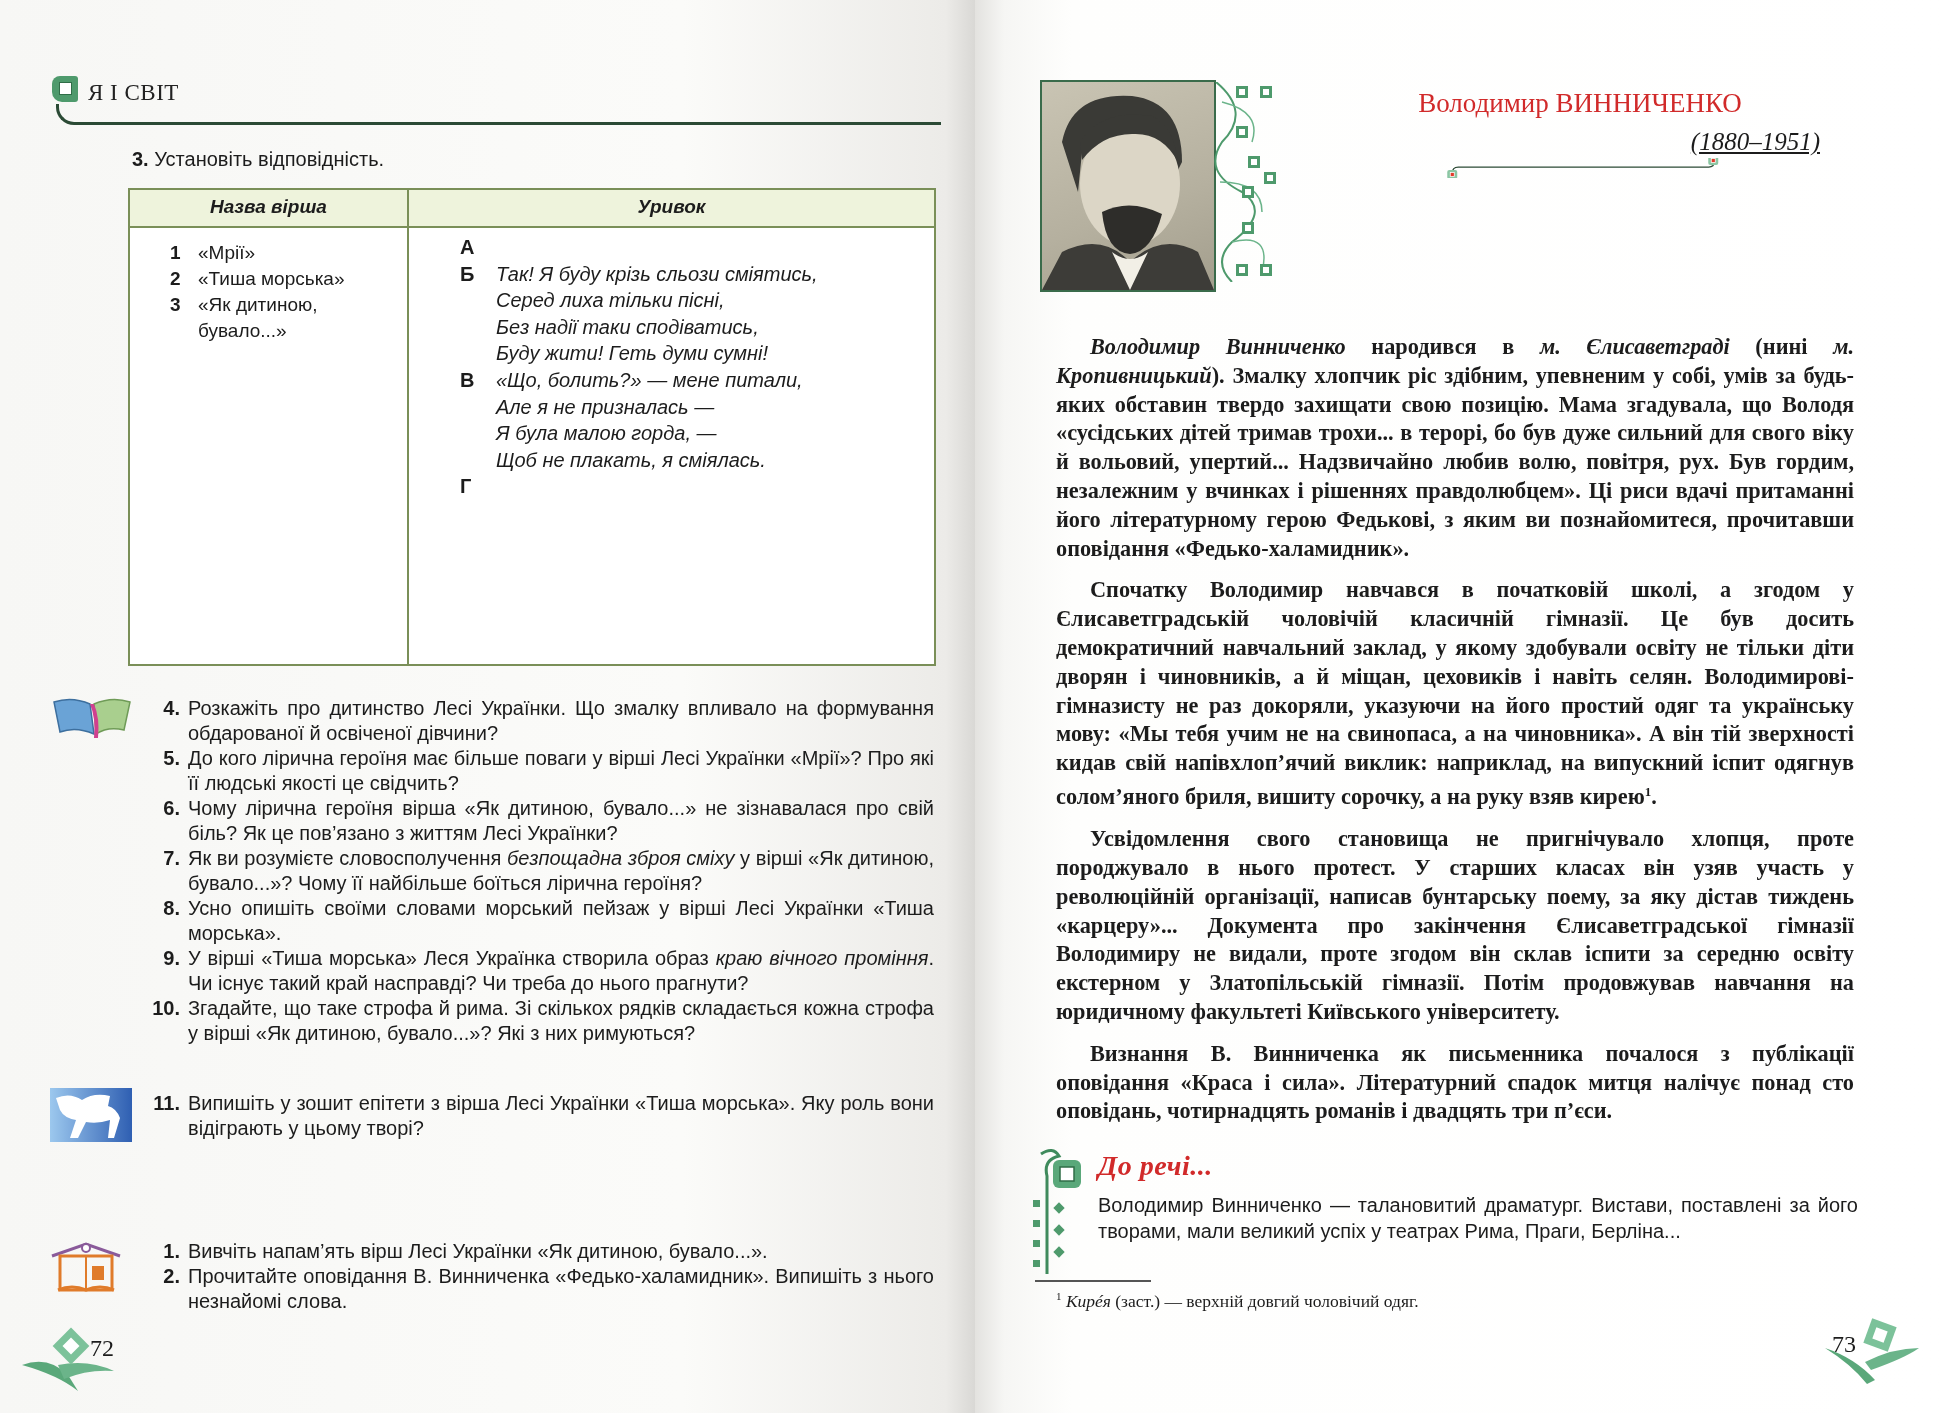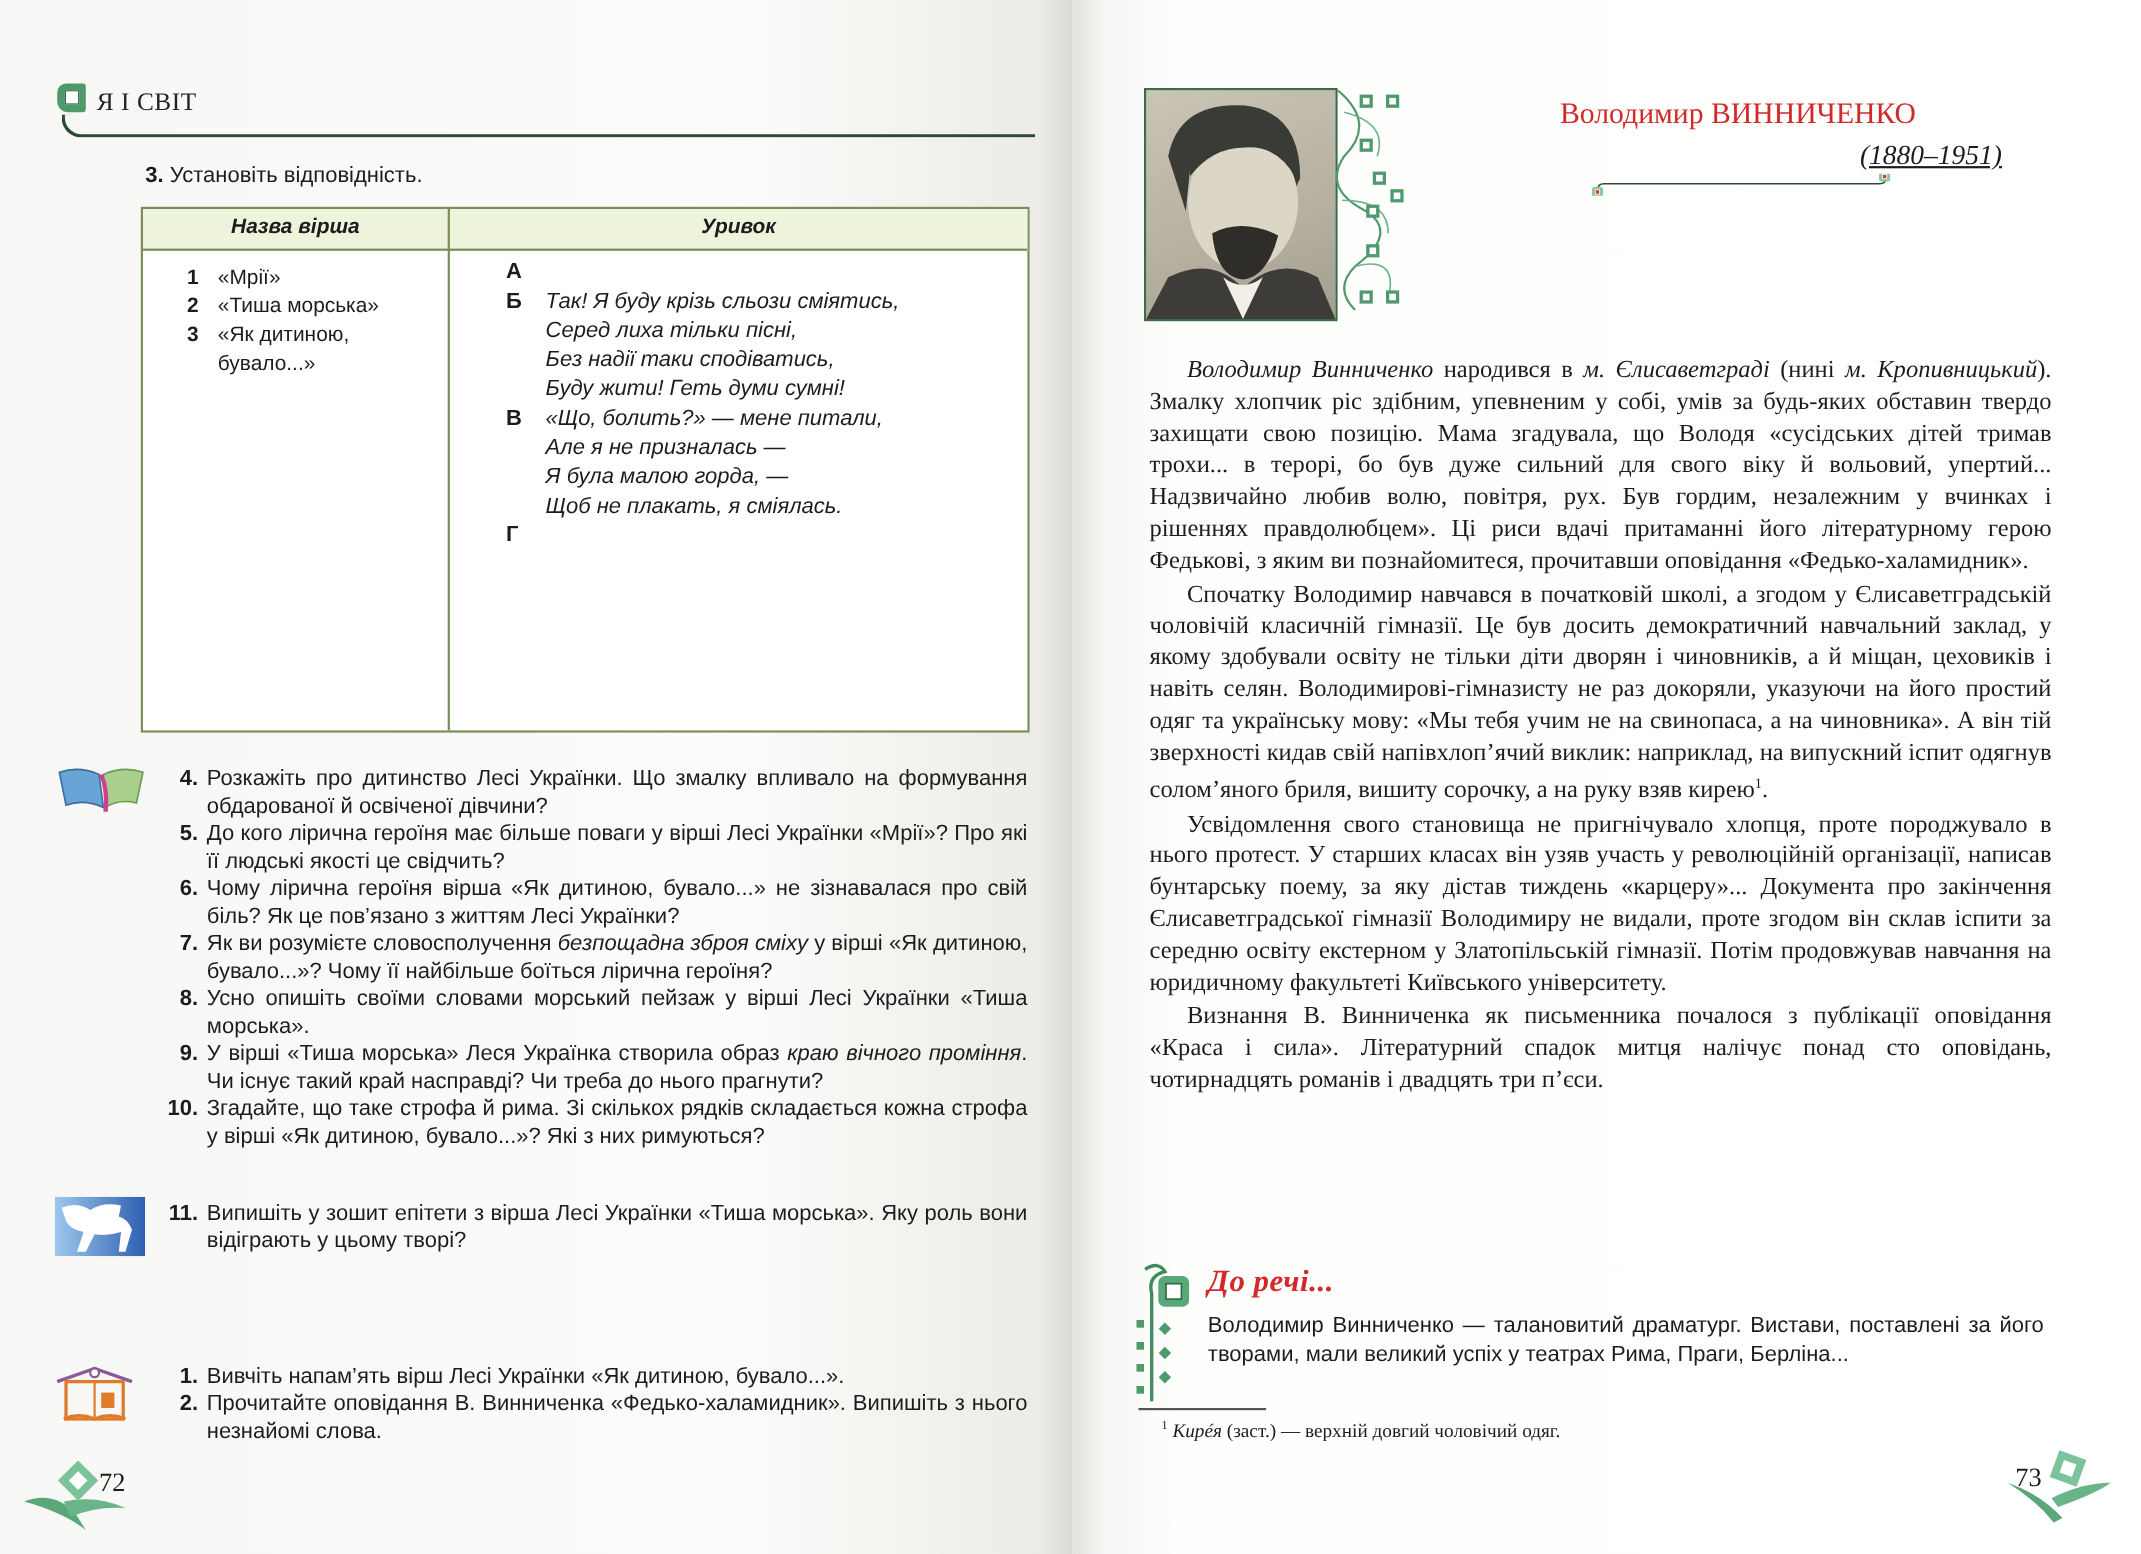--- a/index.html
+++ b/index.html
@@ -57,21 +57,21 @@
   .orn-r { left: 1815px; top: 1318px; width: 110px; height: 70px; }
 
   
   .portrait { left: 1040px; top: 80px; width: 172px; height: 208px; border: 2px solid #3a6b4b; background: linear-gradient(160deg, #c9c4b3 0%, #b5b09f 60%, #a39e8d 100%); overflow: hidden; }
   .vine { left: 1212px; top: 82px; width: 80px; height: 200px; }
   .name-title { left: 1340px; top: 88px; width: 480px; text-align: center; font-size: 27px; color: #d12a2a; }
   .dates { left: 1340px; top: 128px; width: 480px; text-align: right; font-size: 25px; font-style: italic; text-decoration: underline; }
   .rule-r { left: 1310px; top: 158px; width: 545px; height: 20px; }
 
   .body-text { left: 1043px; top: 320px; width: 824px; font-size: 22.3px; line-height: 28.8px; text-align: justify; }
-  .body-text p { margin: 2px; text-indent: 34px; }
+  .body-text p { margin: 13px; text-indent: 34px; font-weight: bold; }
   .body-text i { font-style: italic; }
 
   .dorechi-icon { left: 1033px; top: 1146px; width: 60px; height: 128px; }
   .dorechi-title { left: 1098px; top: 1150px; font-size: 28px; font-style: italic; font-weight: bold; color: #d12a2a; letter-spacing: 0.5px; }
   .dorechi-text { left: 1098px; top: 1192px; width: 760px; font-size: 20px; line-height: 26px; text-align: justify; }
   .fn-rule { left: 1035px; top: 1280px; width: 116px; height: 2px; background: #555; }
   .footnote { left: 1056px; top: 1290px; font-size: 17.5px; }
   .footnote sup { font-size: 11px; }
 </style>
 </head>

